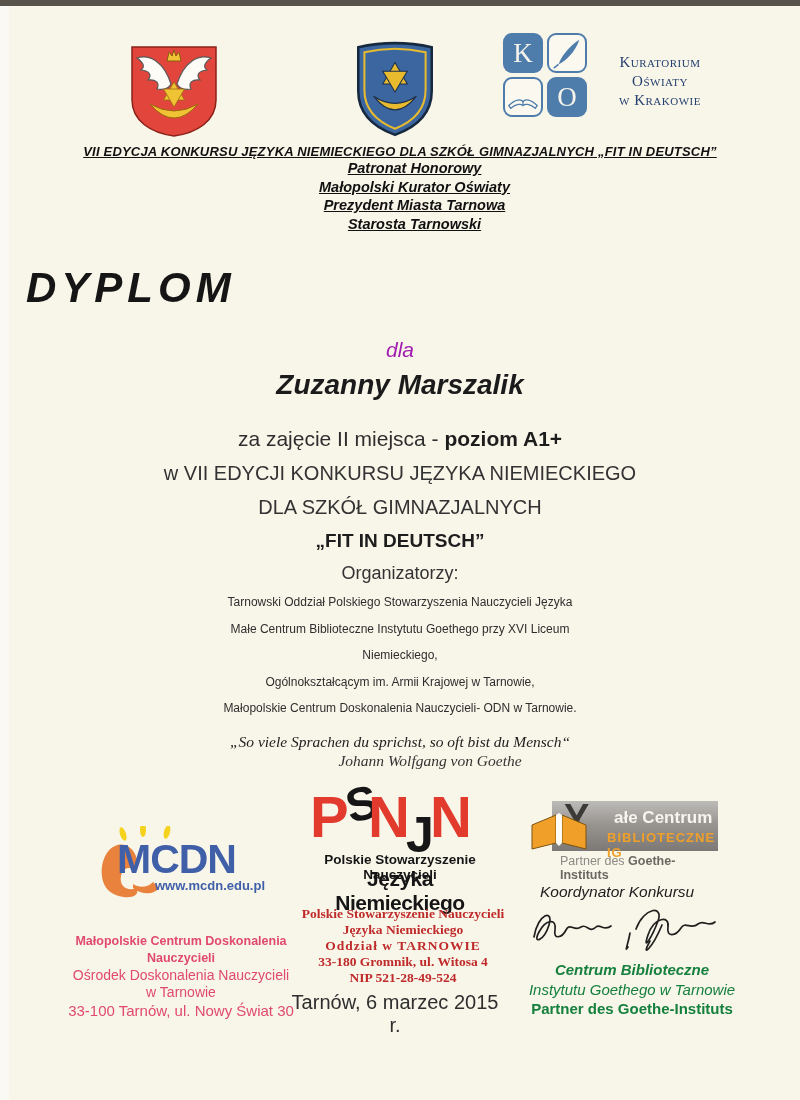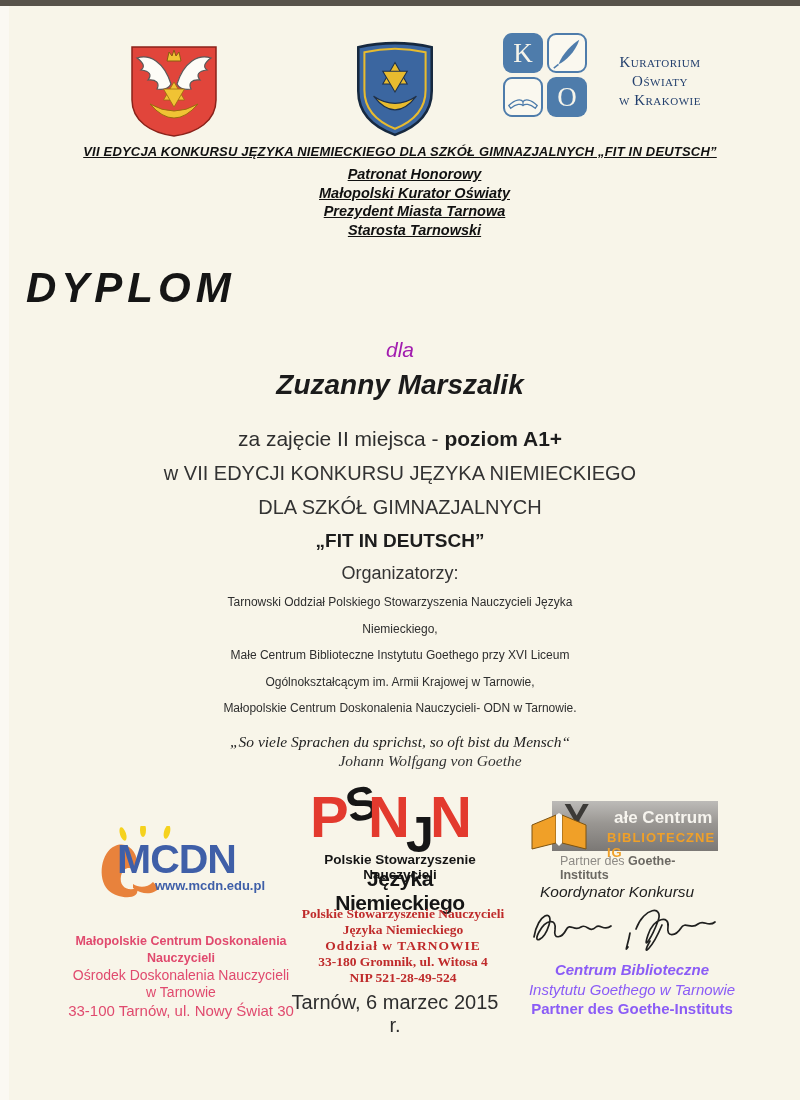--- a/index.html
+++ b/index.html
@@ -21,21 +21,21 @@
     font-family:"Liberation Serif",serif;font-size:27px;}
   .ko-sq.blue{background:#4e7cab;color:#f6f4ea;}
   .ko-sq.white{background:#faf8ef;border:2px solid #4e7cab;box-sizing:border-box;}
   .ko-text{margin-left:12px;margin-top:20px;width:122px;text-align:center;
     font-family:"Liberation Serif",serif;font-variant:small-caps;color:#24406e;
     font-size:15px;line-height:19px;letter-spacing:0.5px;}
 
   
   .hdr{position:absolute;top:144px;width:100%;text-align:center;color:#111;text-decoration:underline;}
   .hdr-line1{font-size:13px;font-weight:bold;font-style:italic;letter-spacing:0.2px;}
-  .hdr-pat{font-size:14.5px;font-weight:bold;font-style:italic;line-height:18.5px;margin-top:6px;padding-left:29px;}
+  .hdr-pat{font-size:14.5px;font-weight:bold;font-style:italic;line-height:18.5px;margin-top:0;padding-left:29px;}
 
   .dyplom{position:absolute;top:264px;width:100%;
     font-size:42px;font-weight:bold;font-style:italic;letter-spacing:5px;color:#151515;padding-left:26px;}
   .dla{position:absolute;top:338px;width:100%;text-align:center;font-size:21px;font-style:italic;color:#a21caf;}
   .recipient{position:absolute;top:369px;width:100%;text-align:center;
     font-size:28px;font-weight:bold;font-style:italic;color:#1b1b1b;}
 
   .award1{position:absolute;top:427px;width:100%;text-align:center;font-size:21px;color:#2e2e2e;}
   .award1 b{color:#1d1d1d;}
   .award2{position:absolute;top:462px;width:100%;text-align:center;font-size:20px;color:#333;}
@@ -81,21 +81,21 @@
   .stamp-pink .l1{font-size:14px;line-height:17px;}
   .stamp-pink .l2{font-size:14px;line-height:17px;}
   .stamp-pink .l3{font-size:15px;line-height:19px;}
 
   .stamp-red{position:absolute;left:297px;top:906px;width:212px;text-align:center;
     font-family:"Liberation Serif",serif;font-weight:bold;color:#bf2b2b;
     font-size:13.5px;line-height:16px;}
 
   .koord{position:absolute;left:540px;top:883px;font-size:15.5px;font-style:italic;color:#1e1e1e;}
   .signature{position:absolute;left:524px;top:897px;}
-  .goethe-green{position:absolute;left:518px;top:960px;width:228px;text-align:center;color:#8b5cf6;
+  .goethe-green{position:absolute;left:518px;top:960px;width:228px;text-align:center;color:#15803d;
     font-size:15px;line-height:19.5px;}
   .goethe-green .g0{font-weight:bold;font-style:italic;}
   .goethe-green .g1{font-style:italic;}
   .goethe-green .g2{font-weight:bold;}
 
   .dateline{position:absolute;left:288px;top:991px;width:214px;text-align:center;
     font-size:20px;color:#2e2e2e;}
 </style>
 </head>
 <body>
@@ -161,22 +161,22 @@
   <div class="recipient">Zuzanny Marszalik</div>
 
   <div class="award1"><span>za zajęcie II miejsca - </span><b>poziom A1+</b></div>
   <div class="award2">w VII EDYCJI KONKURSU JĘZYKA NIEMIECKIEGO</div>
   <div class="award3">DLA SZKÓŁ GIMNAZJALNYCH</div>
   <div class="award4">„FIT IN DEUTSCH”</div>
   <div class="orglabel">Organizatorzy:</div>
 
   <div class="orglines">
     <div>Tarnowski Oddział Polskiego Stowarzyszenia Nauczycieli Języka</div>
+    <div>Małe Centrum Biblioteczne Instytutu Goethego przy XVI Liceum</div>
     <div>Niemieckiego,</div>
-    <div>Małe Centrum Biblioteczne Instytutu Goethego przy XVI Liceum</div>
     <div>Ogólnokształcącym  im. Armii Krajowej w Tarnowie,</div>
     <div>Małopolskie Centrum Doskonalenia Nauczycieli- ODN w Tarnowie.</div>
   </div>
 
   <div class="quote">„So viele Sprachen du sprichst, so oft bist du Mensch“</div>
   <div class="quote-author">Johann Wolfgang von Goethe</div>
 
   <div class="mcdn">
     <svg width="175" height="78" viewBox="0 0 175 78" style="position:absolute;left:0;top:0">
       <ellipse cx="30" cy="8" rx="3" ry="7" transform="rotate(-18 30 8)" fill="#f5d21e"></ellipse>

